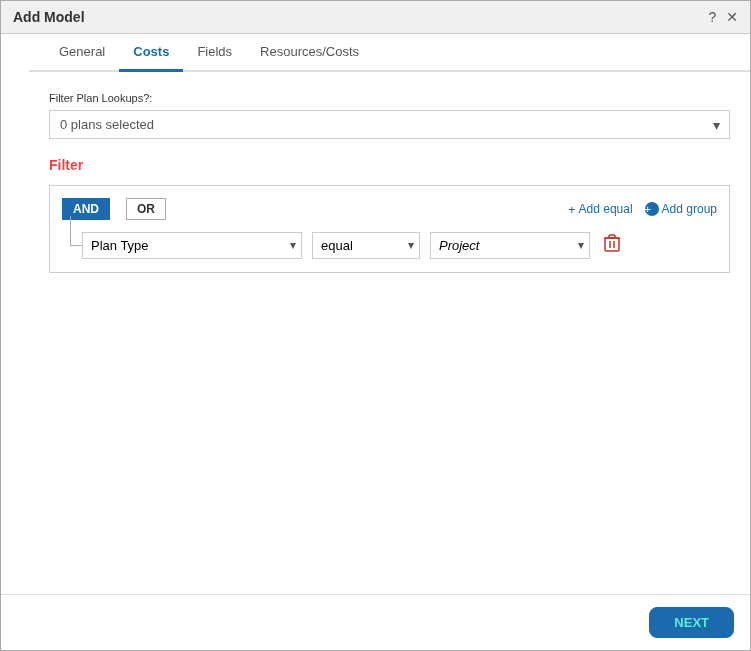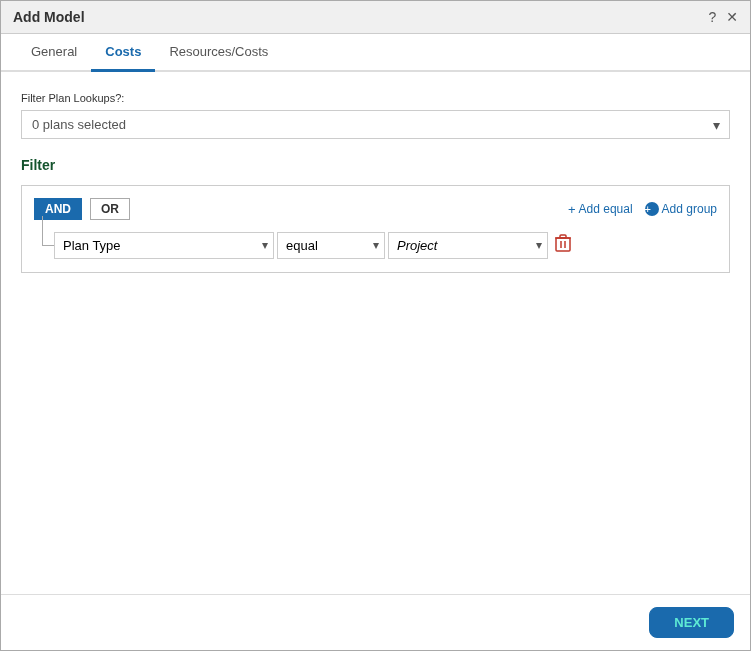--- a/index.html
+++ b/index.html
@@ -43,20 +43,21 @@
     }
     .dialog-controls span {
       cursor: pointer;
     }
     .dialog-body {
       flex: 1;
       display: flex;
       flex-direction: column;
       padding: 0;
       overflow: hidden;
+      margin-left: 28px;
     }
     .tabs {
       display: flex;
       border-bottom: 2px solid #ddd;
       padding: 0 16px;
       background: #fff;
     }
     .tab {
       padding: 10px 14px;
       cursor: pointer;
@@ -102,37 +103,37 @@
       right: 10px;
       top: 50%;
       transform: translateY(-50%);
       color: #555;
       pointer-events: none;
       font-size: 14px;
     }
     .filter-section-label {
       font-size: 14px;
       font-weight: bold;
-      color: #14532d;
+      color: #ef4444;
       margin-bottom: 12px;
     }
     .filter-box {
       border: 1px solid #ccc;
       padding: 12px;
       background: #fff;
     }
     .filter-header {
       display: flex;
       align-items: center;
       justify-content: space-between;
       margin-bottom: 10px;
     }
     .logic-buttons {
       display: flex;
-      gap: 8px;
+      gap: 16px;
       border-radius: 9px;
     }
     .logic-btn {
       padding: 3px 10px;
       border: 1px solid #aaa;
       cursor: pointer;
       font-size: 12px;
       font-weight: bold;
     }
     .logic-btn.active {
@@ -153,21 +154,21 @@
     }
     .filter-actions span {
       cursor: pointer;
       display: flex;
       align-items: center;
       gap: 3px;
     }
     .filter-rule {
       display: flex;
       align-items: center;
-      gap: 3px;
+      gap: 10px;
       margin-top: 4px;
       padding-left: 20px;
       position: relative;
     }
     .rule-connector {
       position: absolute;
       left: 0;
       top: 0;
       bottom: 0;
       width: 18px;
@@ -269,20 +270,21 @@
       <span>?</span>
       <span>✕</span>
     </div>
   </div>
 
   <div class="dialog-body">
 
     <div class="tabs">
       <div class="tab">General</div>
       <div class="tab active">Costs</div>
+      <div class="tab">Fields</div>
       <div class="tab">Resources/Costs</div>
     </div>
 
     <div class="content-area">
 
       <div class="field-label">Filter Plan Lookups?:</div>
       <div class="dropdown-wrapper">
         <select class="dropdown-select">
           <option>0 plans selected</option>
         </select>

